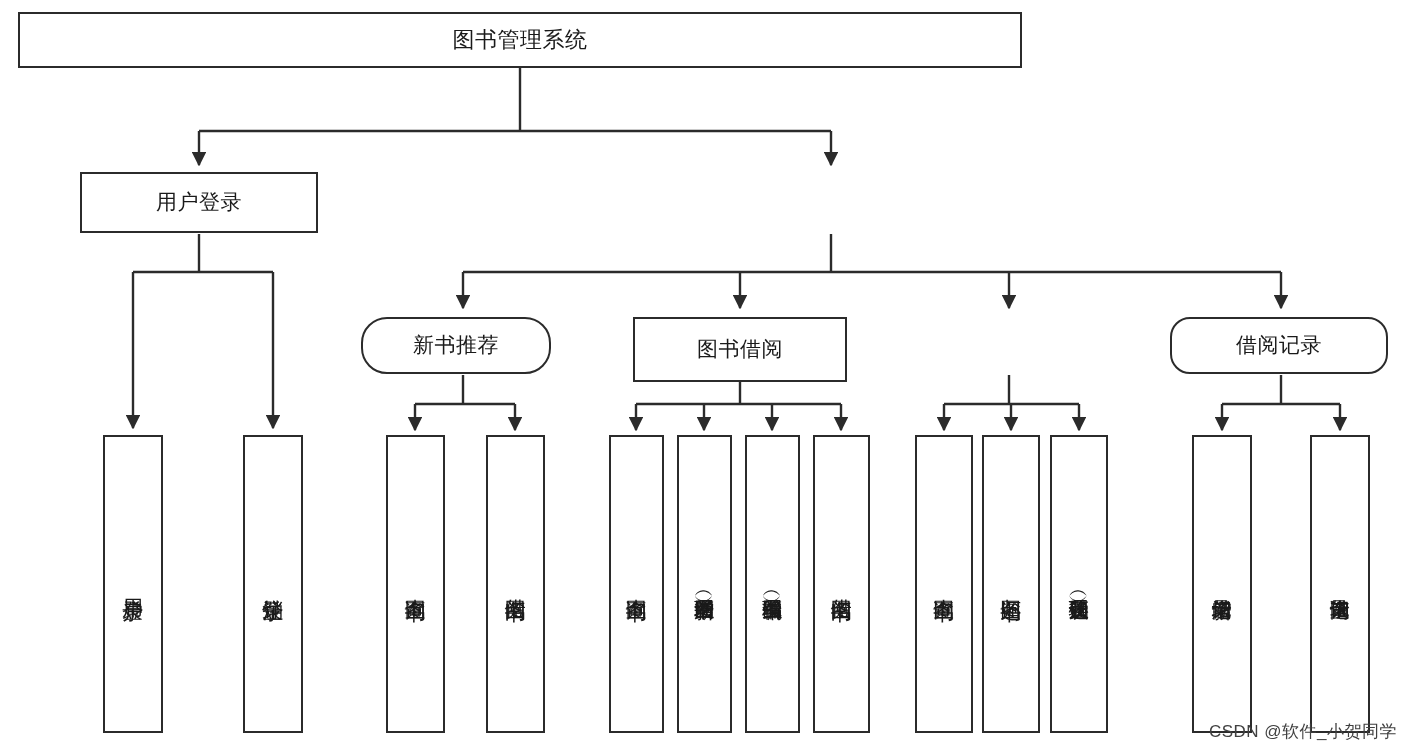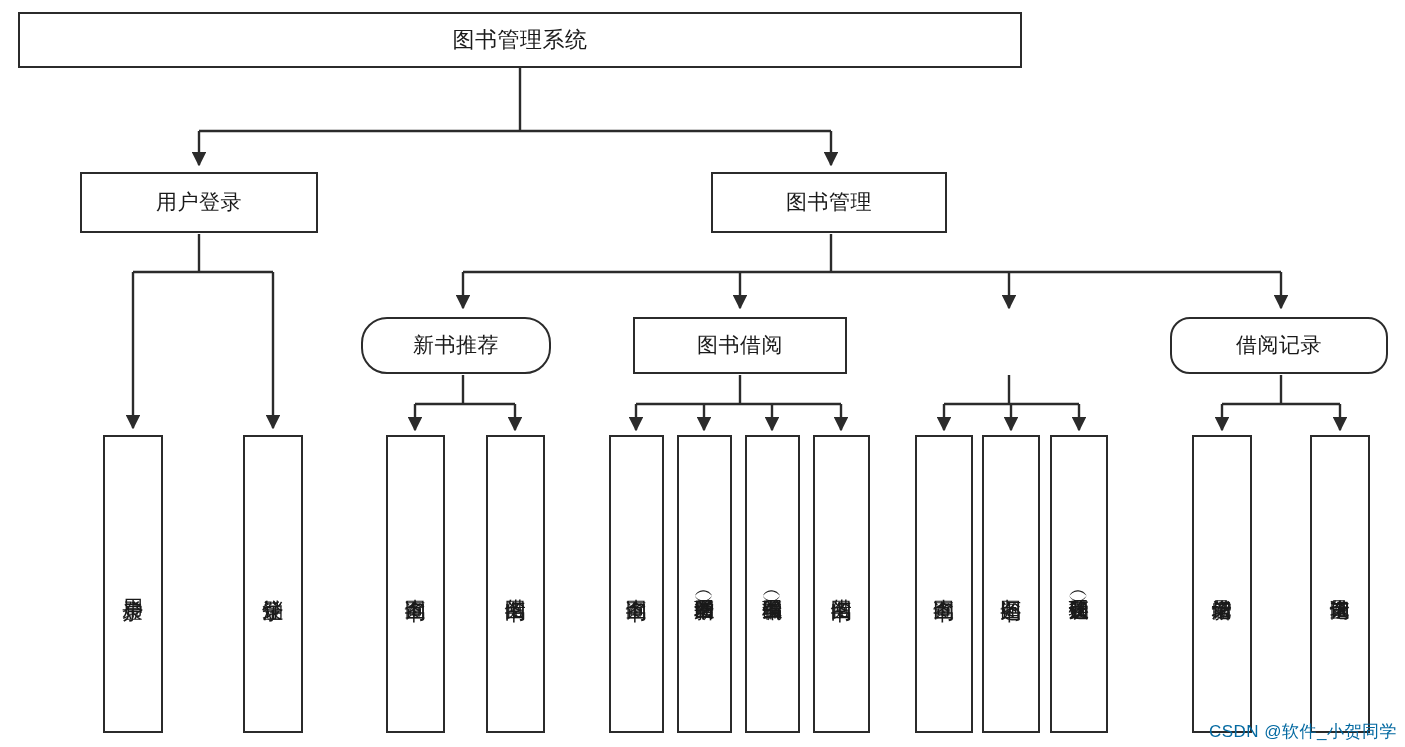--- a/index.html
+++ b/index.html
@@ -65,21 +65,21 @@
   }
   .node.vert.tall .lbl {
     font-size: 20px;
     letter-spacing: 0px;
   }
   #watermark {
     position: absolute;
     right: 8px;
     bottom: 4px;
     font-size: 17px;
-    color: #0369a1;
+    color: #404040;
     letter-spacing: 0.5px;
     user-select: none;
     white-space: nowrap;
   }
 </style>
 </head>
 <body>
 
 <div id="canvas">
 
@@ -133,28 +133,25 @@
     </g>
   </svg>
 
   <div class="node horiz root" style="left:18px; top:12px; width:1004px; height:56px;">
     <span class="lbl">图书管理系统</span>
   </div>
 
   <div class="node horiz" style="left:80px; top:172px; width:238px; height:61px;">
     <span class="lbl">用户登录</span>
   </div>
-  <div class="node horiz" style="left:711px; top:172px; width:236px; height:61px;">
-    <span class="lbl">图书管理</span>
-  </div>
 
   <div class="node horiz" style="left:361px; top:317px; width:190px; height:57px;border-radius:26px;">
     <span class="lbl">新书推荐</span>
   </div>
-  <div class="node horiz" style="left:633px; top:317px; width:214px; height:57px;">
+  <div class="node horiz" style="left:633px; top:317px; width:214px; height:65px;">
     <span class="lbl">图书借阅</span>
   </div>
   <div class="node horiz" style="left:1170px; top:317px; width:218px; height:57px;border-radius:20px;">
     <span class="lbl">借阅记录</span>
   </div>
 
   <div class="node vert" style="left:103px; top:435px; width:60px; height:298px;">
     <span class="lbl">用户登录</span>
   </div>
   <div class="node vert" style="left:243px; top:435px; width:60px; height:298px;">

